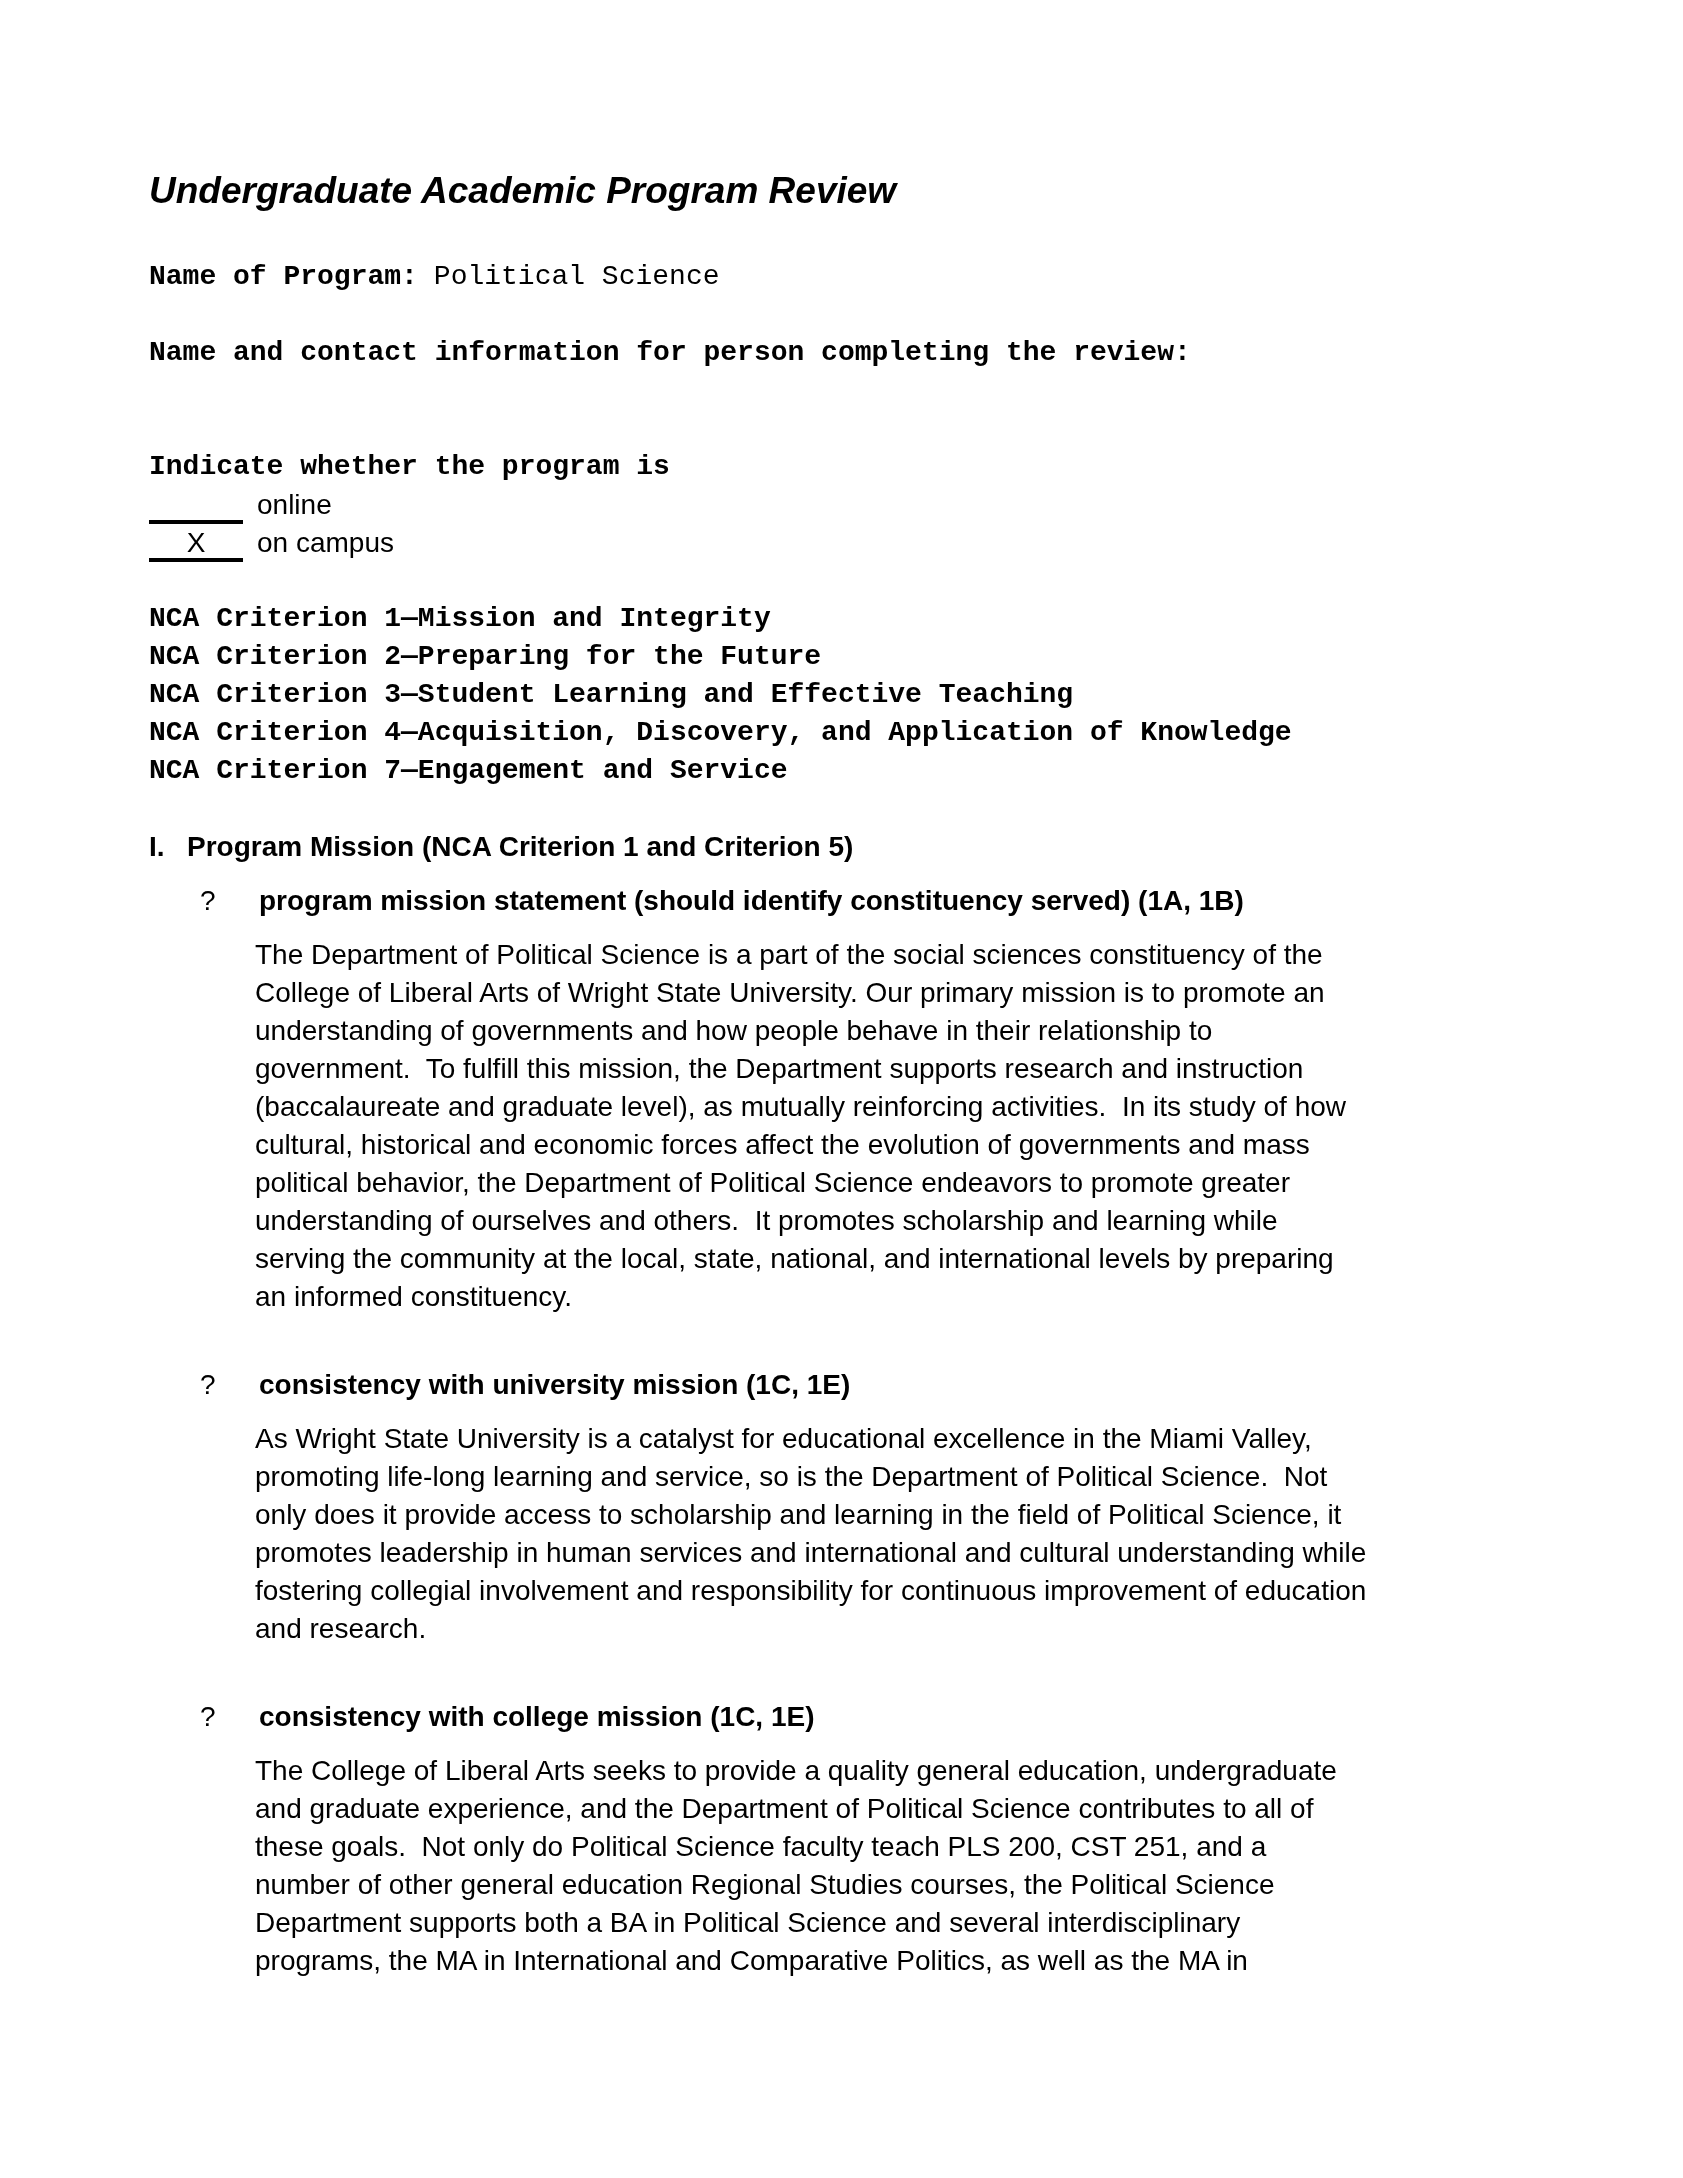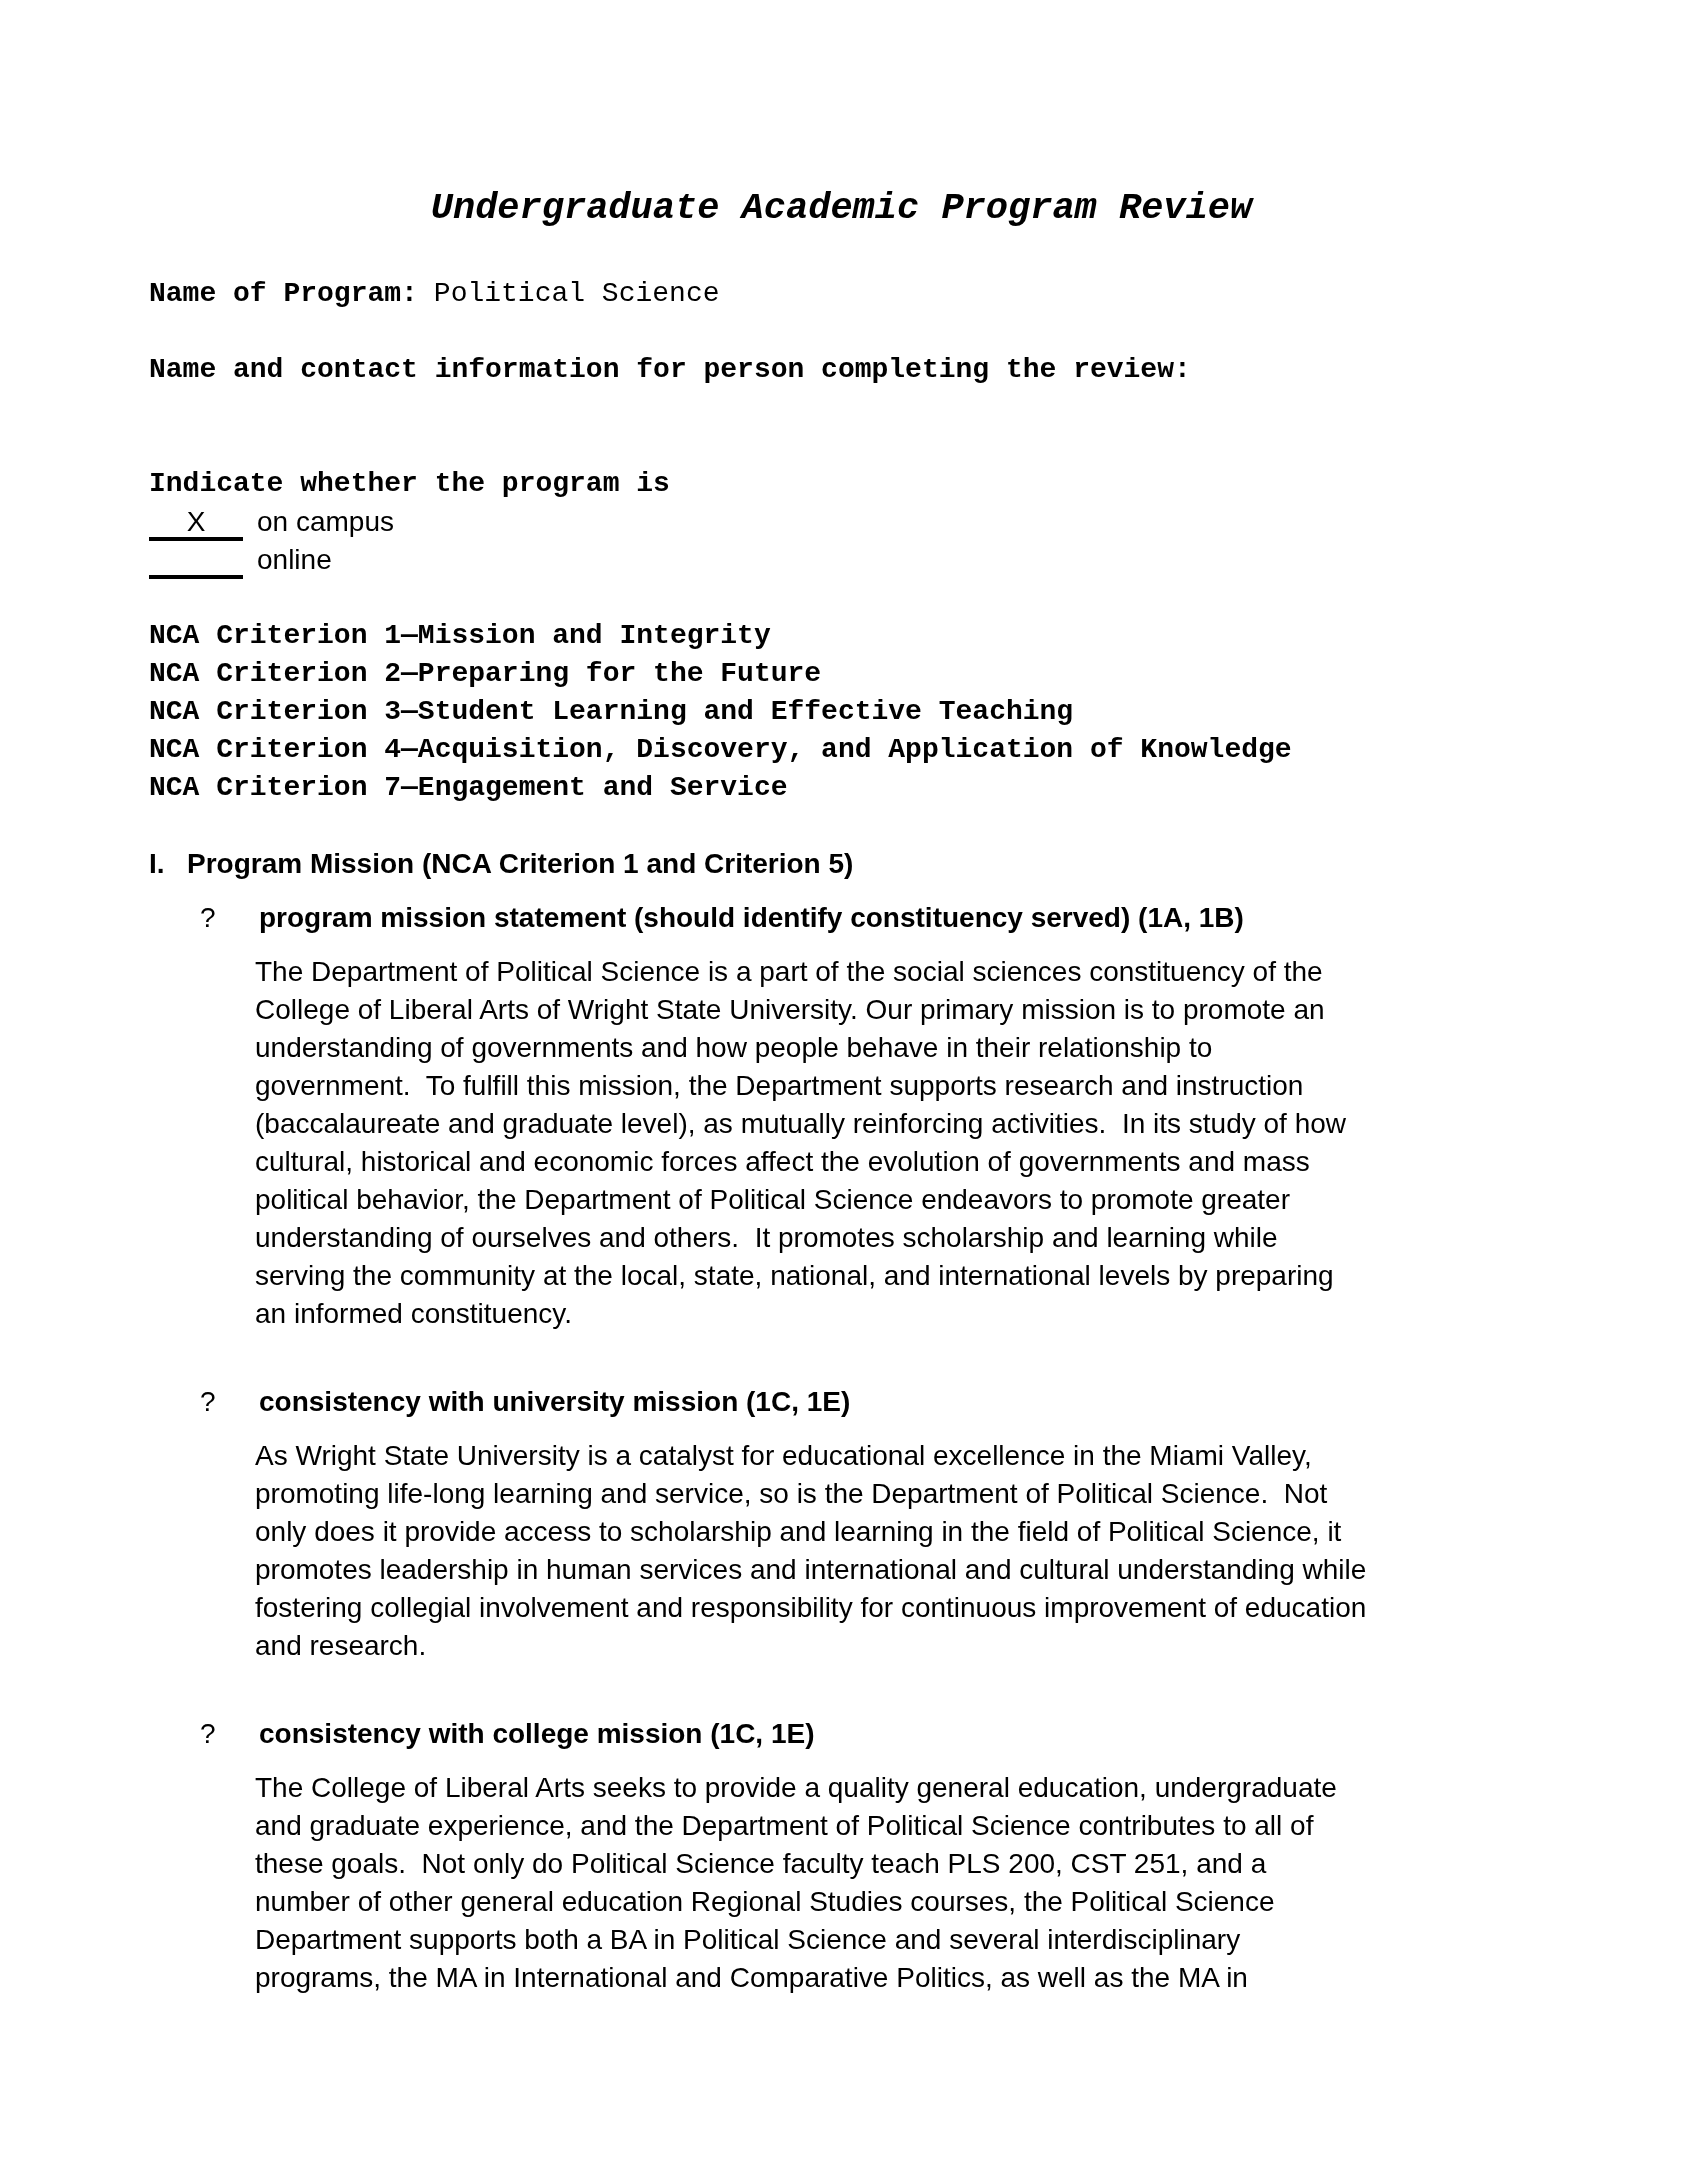--- a/index.html
+++ b/index.html
@@ -11,27 +11,26 @@
     background: #ffffff;
     color: #000000;
     font-family: "Liberation Sans", sans-serif;
     font-size: 28px;
     line-height: 38px;
     box-sizing: border-box;
     padding: 168px 149px 0 149px;
     overflow: hidden;
   }
   .title {
-    text-align: center;
+    text-align: left;
     font-weight: bold;
     font-style: italic;
     font-size: 37px;
     line-height: 46px;
-    margin: 17px 0 44px 0;
-    font-family: Liberation Mono, monospace;
+    margin: 0 0 44px 0;
   }
   .line { margin: 0; font-family: Liberation Mono, monospace; }
   .b { font-weight: bold; }
   .gap { height: 38px; }
   .value-offset { padding-left: 16px; }
   .opt-row { margin: 0; }
   .blank-line {
     display: inline-block;
     width: 94px;
     height: 33px;
@@ -71,23 +70,23 @@
 
   <p class="line b">Name and contact information for person completing the review:</p>
 
   <div class="gap"></div>
 
 
   <div class="gap"></div>
 
   <p class="line b">Indicate whether the program is</p>
 
+  <p class="opt-row"><span class="blank-line"></span><span>online</span></p>
+
   <p class="opt-row"><span class="blank-line">X</span><span>on campus</span></p>
-
-  <p class="opt-row"><span class="blank-line"></span><span>online</span></p>
 
 
   <div class="gap"></div>
 
   <p class="line b">NCA Criterion 1—Mission and Integrity</p>
   <p class="line b">NCA Criterion 2—Preparing for the Future</p>
   <p class="line b">NCA Criterion 3—Student Learning and Effective Teaching</p>
   <p class="line b">NCA Criterion 4—Acquisition, Discovery, and Application of Knowledge</p>
   <p class="line b">NCA Criterion 7—Engagement and Service</p>
 

